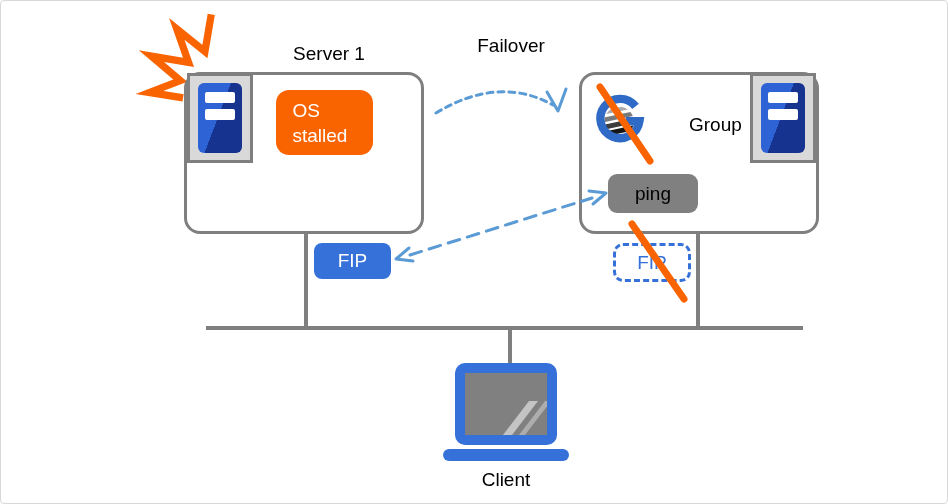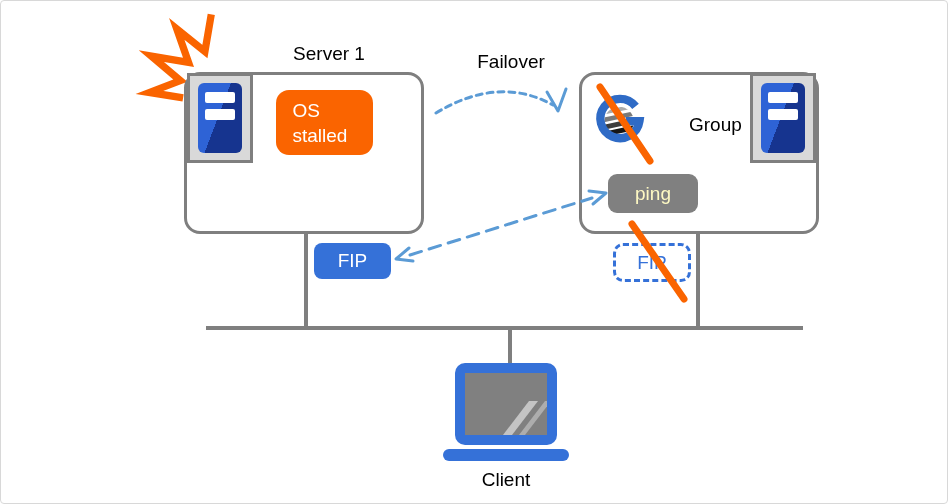--- a/index.html
+++ b/index.html
@@ -30,26 +30,26 @@
   #icon-s1{left:186px;top:72px;}
   #icon-s2{left:749px;top:72px;}
 
   
   #os-box{
     left:275px;top:89px;width:97px;height:65px;background:var(--orange,#FA6400);
     border-radius:13px;display:flex;align-items:center;justify-content:center;
     color:#fff;font-size:19px;line-height:25px;
   }
   #os-box span{display:block;width:64px;}
-  #failover-lbl{left:445px;top:50px;width:130px;}
+  #failover-lbl{left:445px;top:34px;width:130px;}
   #group-lbl{left:688px;top:113px;width:80px;text-align:left;}
   #ping-box{
     left:607px;top:173px;width:90px;height:39px;background:var(--ping-gray,#808080);
     border-radius:9px;display:flex;align-items:center;justify-content:center;
-    color:#fef9c3;font-size:19px;
+    color:#000000;font-size:19px;
   }
   #fip1-box{
     left:313px;top:242px;width:77px;height:36px;background:var(--blue,#3571D8);
     border-radius:8px;display:flex;align-items:center;justify-content:center;
     color:#fff;font-size:19px;z-index:3;
   }
   #fip2-box{
     left:612px;top:242px;width:72px;height:33px;background:#fff;
     border:3px dashed var(--blue,#3571D8);border-radius:10px;
     display:flex;align-items:center;justify-content:center;

